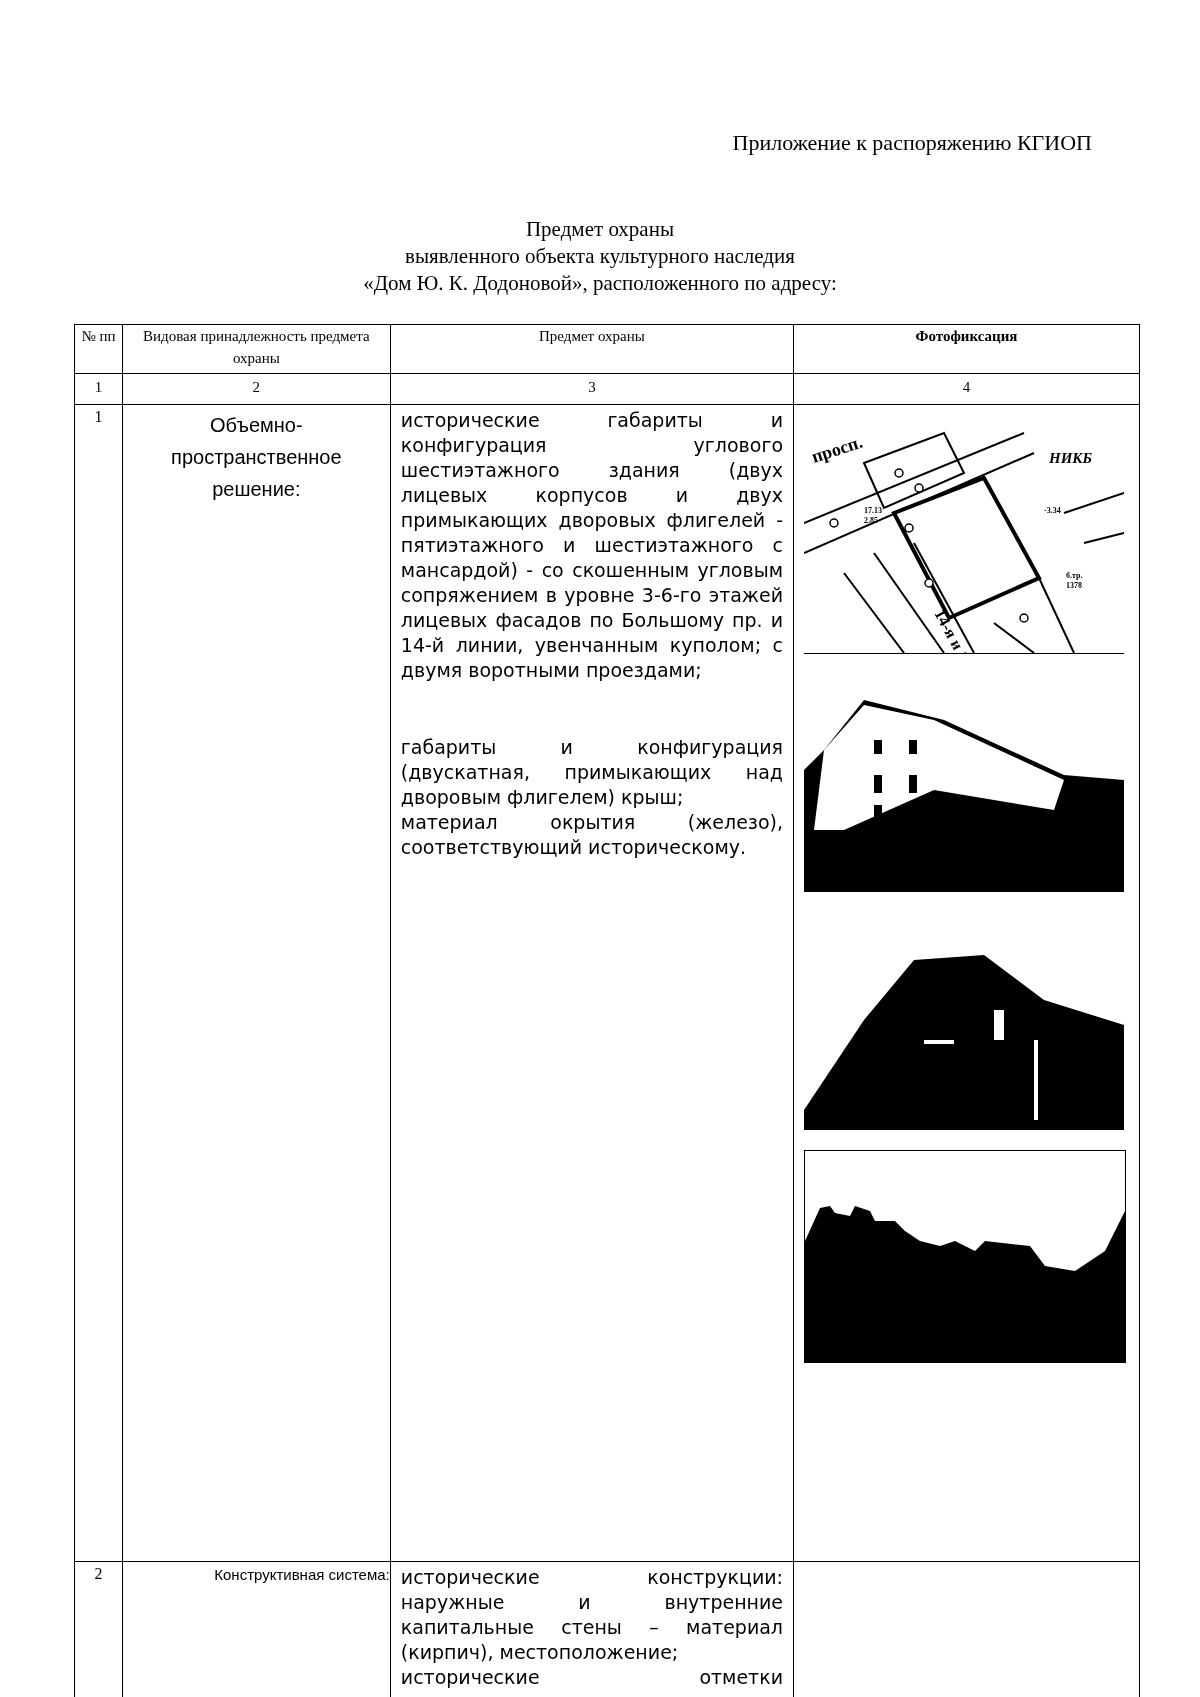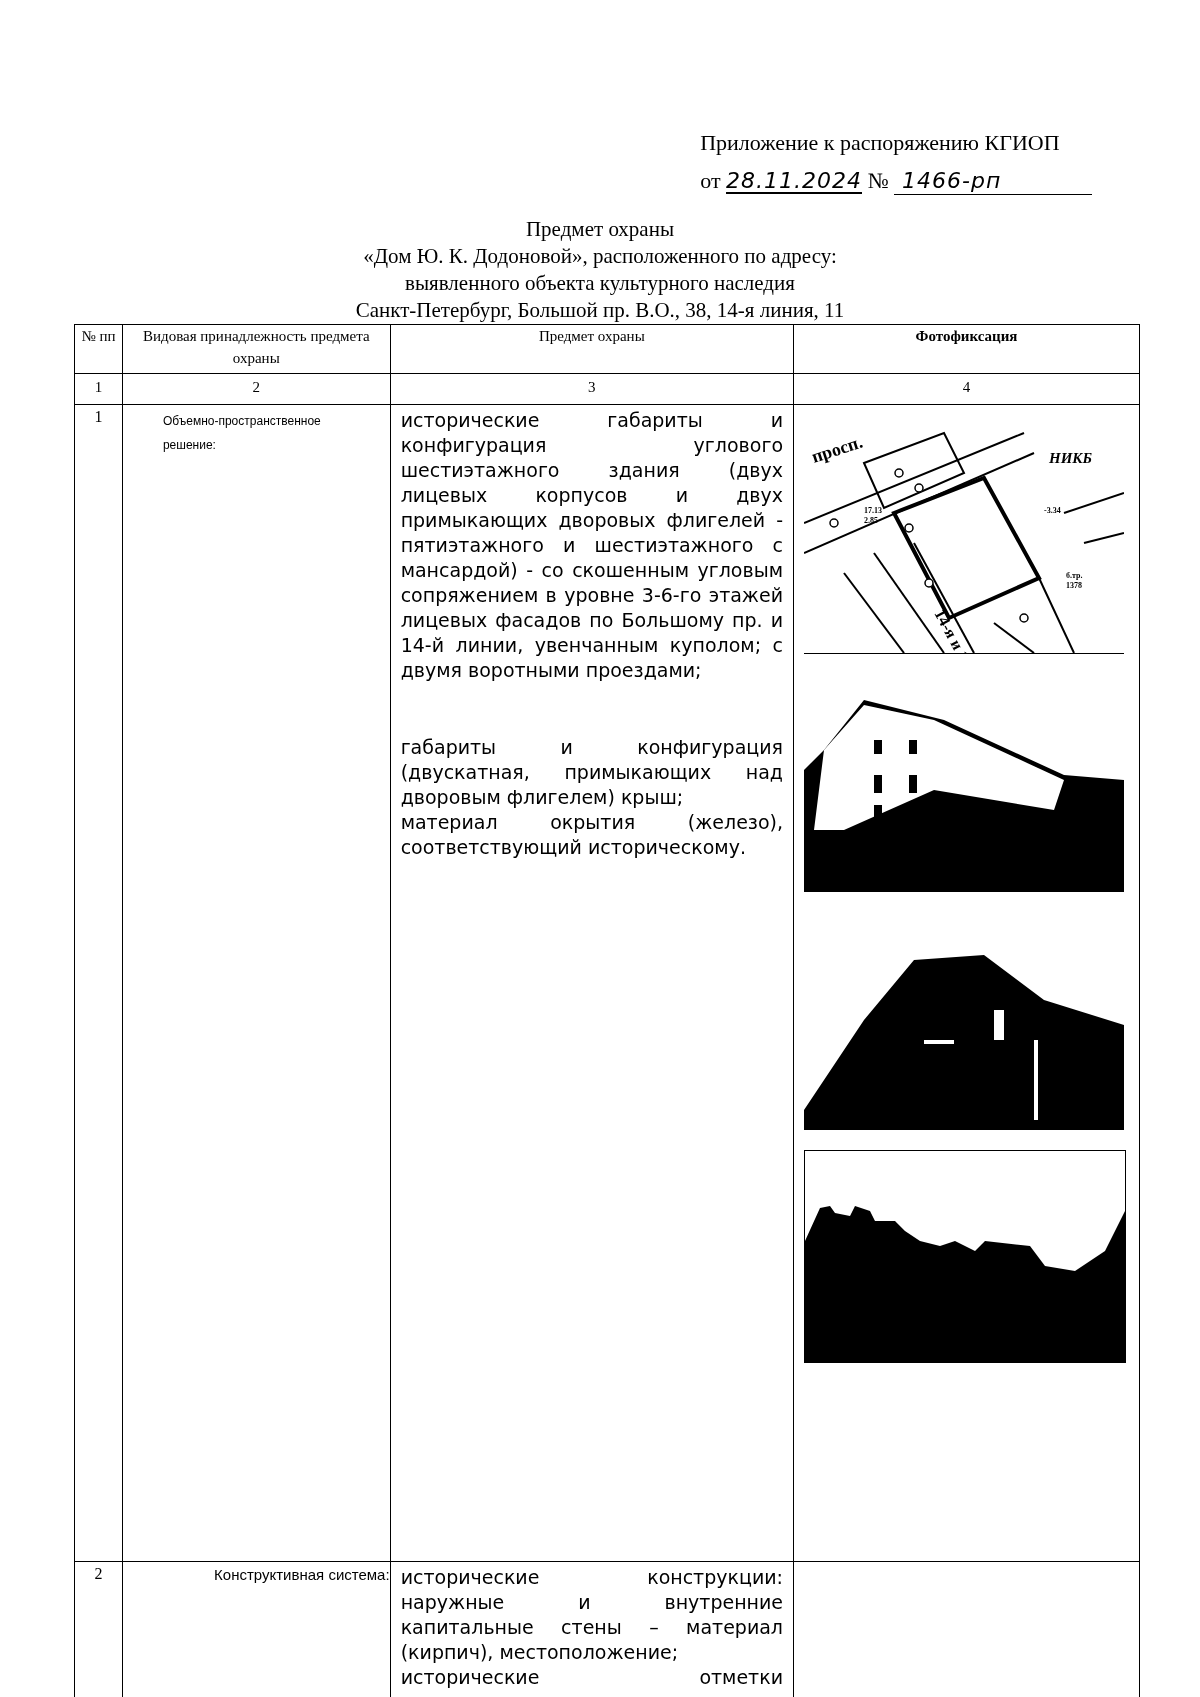--- a/index.html
+++ b/index.html
@@ -11,52 +11,45 @@
   .num-line { display: inline-block; min-width: 190px; border-bottom: 1.5px solid #000; line-height: 26px; padding-left: 8px; }
   .title { position: absolute; left: 300px; width: 600px; top: 216px; text-align: center; font-size: 21px; line-height: 27px; }
   .title div { white-space: nowrap; }
   table.main { position: absolute; left: 74px; top: 324px; width: 1066px; border-collapse: collapse; font-family: "Liberation Sans", "DejaVu Sans", sans-serif; }
   table.main td, table.main th { border: 1.5px solid #000; vertical-align: top; padding: 0; }
   th { font-weight: normal; font-size: 15px; line-height: 22px; text-align: center; font-family: "Liberation Serif", serif; }
   .c1 { width: 47px; } .c2 { width: 267px; } .c3 { width: 403px; } .c4 { width: 345px; font-weight: bold; }
   .hdr-row th { height: 48px; margin-left: 8px; }
   .idx-row td { height: 30px; text-align: center; font-size: 15px; line-height: 26px; font-family: "Liberation Serif", serif; }
   .num-cell { text-align: center; font-family: "Liberation Serif", serif; font-size: 16px; line-height: 24px; }
-  .kind-cell { text-align: left; font-size: 12px; line-height: 24px; padding-top: 2px !important; }
+  .kind-cell { text-align: center; font-size: 20px; line-height: 32px; padding-top: 2px !important; }
   .text-cell { font-family: "DejaVu Sans", sans-serif; font-size: 19px; line-height: 25px; text-align: justify; padding: 3px 10px 0 10px !important; }
   .text-cell p { margin: 0; }
   .text-cell .gap { height: 52px; }
   .photo-cell { padding: 8px 0 0 10px !important; }
   .photo { width: 320px; background: #000; position: relative; overflow: hidden; margin-bottom: 12px; }
   .map { height: 240px; background: #fff; border-bottom: 1.5px solid #000; margin-bottom: 26px; }
   .p1 { height: 212px; margin-top: 0; }
   .p2 { height: 200px; margin-top: 38px; }
   .p3 { height: 212px; margin-top: 20px; border-top: 1.5px solid #000; border-left: 1.5px solid #000; border-right: 1.5px solid #000; }
   .row1 td { height: 1148px; }
   .row2 td { height: 126px; }
   .kind2 { text-align: right; padding-left: 18px !important; padding-top: 4px !important; font-family: Liberation Sans, sans-serif; font-size: 15px; }
 </style>
 </head>
 <body>
 
 <div class="appendix">
   <span class="line1">Приложение к распоряжению КГИОП</span>
-  <span class="line2">
-    <span>от</span>
-    <span class="hand">28.11.2024</span>
-    <span>№</span>
-    <span class="num-line"><span class="hand" style="text-decoration:none">1466-рп</span></span>
-  </span>
 </div>
 
 <div class="title">
   <div>Предмет охраны</div>
+  <div>выявленного объекта культурного наследия</div>
   <div>«Дом Ю. К. Додоновой», расположенного по адресу:</div>
-  <div>выявленного объекта культурного наследия</div>
-  <div>Санкт-Петербург, Большой пр. В.О., 38, 14-я линия, 11</div>
 </div>
 
 <table class="main">
   <tbody>
       <tr class="hdr-row">
     <th class="c1">№ пп</th>
     <th class="c2">Видовая принадлежность предмета охраны</th>
     <th class="c3">Предмет охраны</th>
     <th class="c4">Фотофиксация</th>
   </tr>

